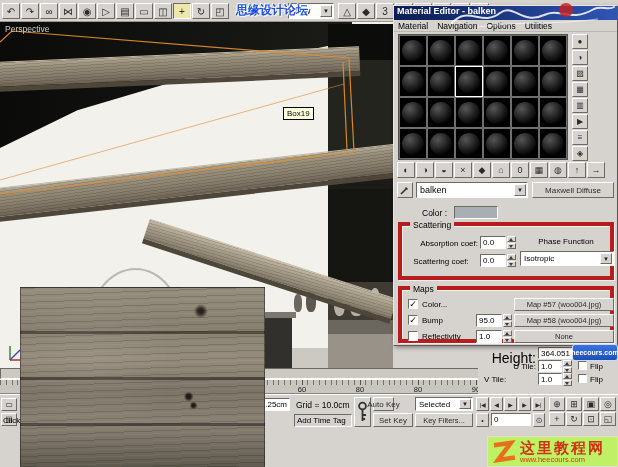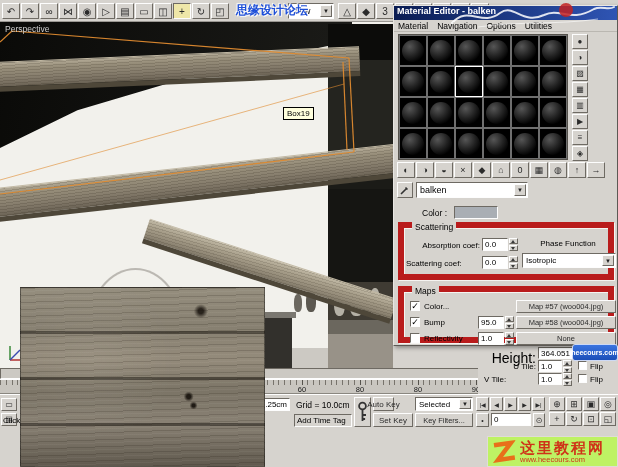--- a/index.html
+++ b/index.html
@@ -16,21 +16,21 @@
   .pbi{width:13px;height:14px;font-size:6px}
   .nvi{width:16px;height:14px;font-size:9px}
   .combo{position:relative;background:#fff;border:1px solid;border-color:#6e6a63 #fdfdfd #fdfdfd #6e6a63;font-size:8.5px;display:flex;align-items:center;padding-left:3px;overflow:hidden}
   .combo .arrow{position:absolute;right:1px;top:1px;bottom:1px;width:12px;background:#d6d3ce;border:1px solid;border-color:#fdfdfd #6e6a63 #6e6a63 #fdfdfd;display:flex;align-items:center;justify-content:center;font-size:6px;color:#222}
   .spinner{display:inline-block;width:9px;height:13px}
   .spinner i{display:block;width:9px;height:6px;background:#d6d3ce;border:1px solid;border-color:#fdfdfd #6e6a63 #6e6a63 #fdfdfd;position:relative;margin-bottom:1px}
   .spinner i::after{content:"";position:absolute;left:1px;border-left:2px solid transparent;border-right:2px solid transparent}
   .spinner i.up::after{top:1px;border-bottom:3px solid #3a3a3a}
   .spinner i.dn::after{top:1px;border-top:3px solid #3a3a3a}
   .cb{width:10px;height:10px;background:#fff;border:1px solid;border-color:#6e6a63 #fdfdfd #fdfdfd #6e6a63;font-size:9px;line-height:8px;text-align:center;overflow:hidden}
-  .group{border:6px solid #b91c1c;box-shadow:inset 1px 1px 0 #f5f4f1,1px 1px 0 #f5f4f1}
+  .group{border:4px solid #b91c1c;box-shadow:inset 1px 1px 0 #f5f4f1,1px 1px 0 #f5f4f1}
   .legend{position:absolute;top:-6px;left:8px;background:#d6d3ce;padding:0 3px;font-size:8.5px}
   .field{background:#fff;border:1px solid;border-color:#6e6a63 #fdfdfd #fdfdfd #6e6a63;font-size:8px;padding:1px 2px;overflow:hidden;white-space:nowrap}
   .wood{background:
     repeating-linear-gradient(178deg, rgba(40,32,20,.16) 0 1px, rgba(0,0,0,0) 1px 3px),
     linear-gradient(180deg,#b3aa96 0%,#978e7a 25%,#8a8170 55%,#7b7263 80%,#6a6254 100%);
     border-top:1px solid #c2b9a4;border-bottom:5px solid #4e4739}
   .slot{width:28px;height:31px;background:#000;border:1px solid #6f6f6f;display:flex;align-items:center;justify-content:center}
   .slot.active{border:1px solid #fff}
   .sphere{width:22px;height:22px;border-radius:50%;background:radial-gradient(circle at 35% 30%,#565656 0%,#232323 45%,#000 78%)}
   .tick-label{position:absolute;top:5px;transform:translateX(-50%);font-size:7.5px;color:#1a1a1a}
@@ -321,32 +321,33 @@
     </span>
   <span class="a btn" style="left:3px;top:176px;width:16px;height:16px">
     <svg width="10" height="10" viewBox="0 0 10 10">
       <path d="M1 9 L6 4 M5.5 2.5 l2 2" stroke="#333" stroke-width="1.6" fill="none"></path>
     </svg>
   </span>
   <div class="a combo" style="left:22px;top:176px;width:112px;height:16px">
     <span style="font-size:9px">balken</span>
     <span class="arrow">▼</span>
   </div>
+  <span class="a btn" style="left:138px;top:176px;width:82px;height:16px;font-size:8px">Maxwell Diffuse</span>
   <span class="a lbl" style="left:28px;top:202px">Color :</span>
   <span class="a" style="left:60px;top:200px;width:44px;height:13px;background:#a9aeb4;border:1px solid;border-color:#6e6a63 #fdfdfd #fdfdfd #6e6a63"></span>
 
   <div class="a group" style="left:4px;top:216px;width:216px;height:58px">
     <span class="legend">Scattering</span>
     <span class="a lbl" style="left:2px;top:13px;width:74px;text-align:right;font-size:8px">Absorption coef:</span>
     <span class="a field" style="left:78px;top:10px;width:26px;height:13px">0.0</span>
     <span class="a spinner" style="left:105px;top:10px">
         <i class="up"></i>
         <i class="dn"></i>
       </span>
-    <span class="a lbl" style="left:2px;top:31px;width:74px;text-align:left;font-size:8px">Scattering coef:</span>
+    <span class="a lbl" style="left:2px;top:31px;width:74px;text-align:center;font-size:8px">Scattering coef:</span>
     <span class="a field" style="left:78px;top:28px;width:26px;height:13px">0.0</span>
     <span class="a spinner" style="left:105px;top:28px">
         <i class="up"></i>
         <i class="dn"></i>
       </span>
     <span class="a lbl" style="left:118px;top:11px;width:92px;text-align:center;font-size:8px">Phase Function</span>
     <div class="a combo" style="left:118px;top:25px;width:94px;height:15px">
       <span style="font-size:8px">Isotropic</span>
       <span class="arrow">▼</span>
     </div>

